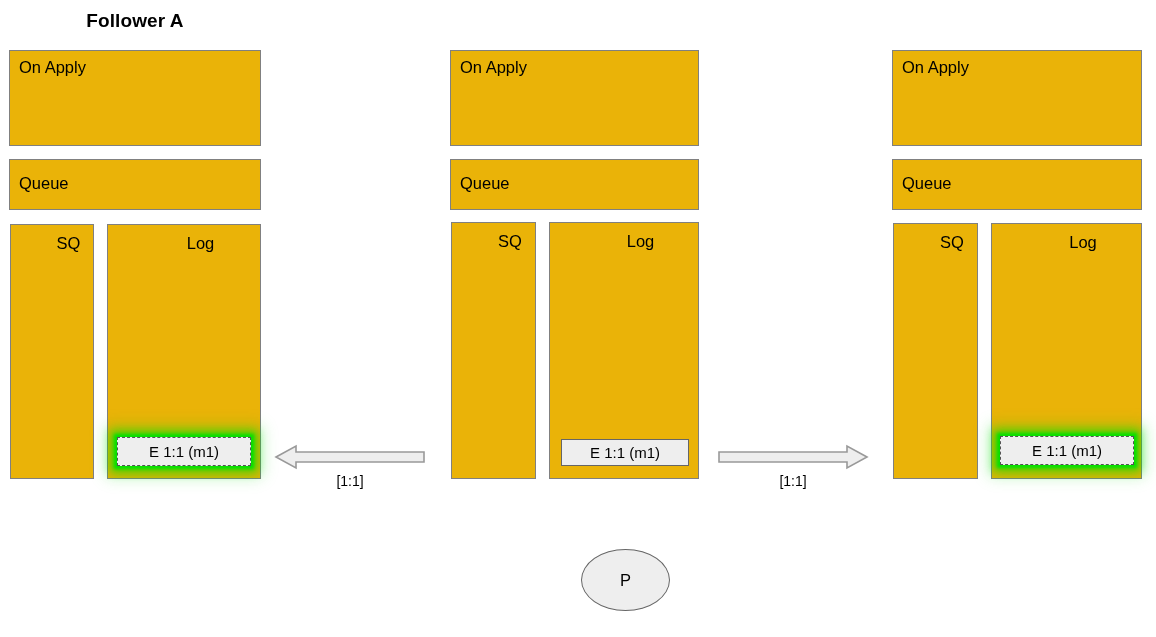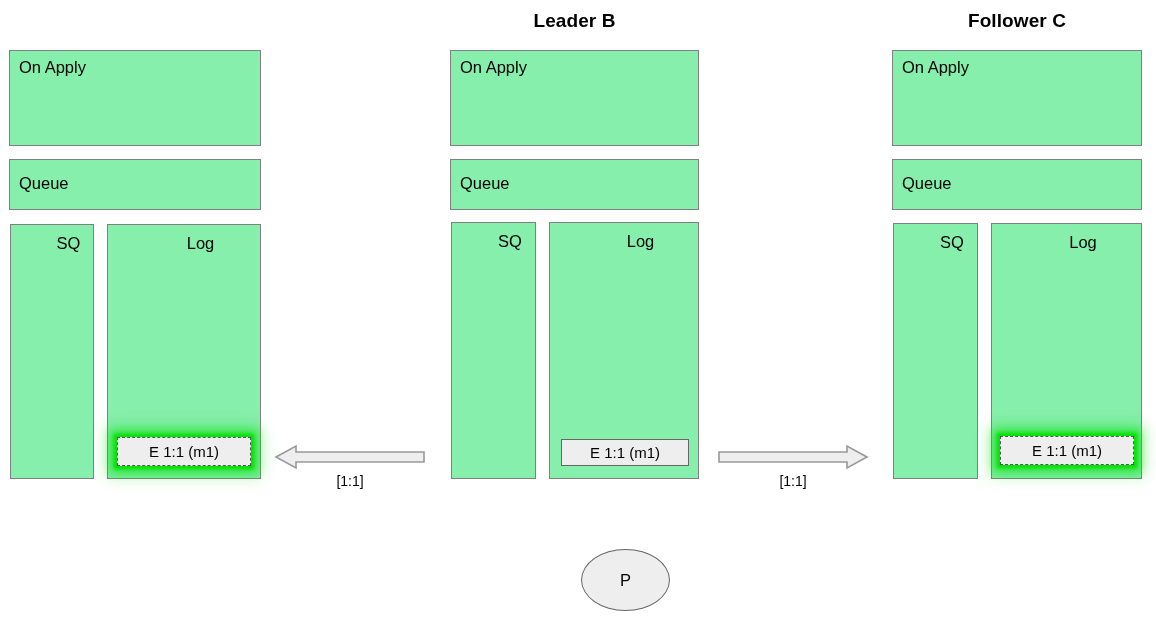--- a/index.html
+++ b/index.html
@@ -24,21 +24,21 @@
     font-size: 19px;
     font-weight: bold;
     color: #000000;
     text-align: center;
     white-space: nowrap;
     letter-spacing: 0.1px;
   }
 
   .box {
     position: absolute;
-    background: #86efac;
+    background: #eab308;
     border: 1.6px solid #808080;
     box-sizing: border-box;
   }
 
   .box-label-tl {
     position: absolute;
     left: 9px;
     top: 7px;
     font-size: 16.5px;
     color: #000000;
@@ -109,20 +109,21 @@
     justify-content: center;
     font-size: 16.5px;
     color: #000000;
   }
 </style>
 </head>
 <body>
 
 <div id="canvas">
 
+  <div class="node-title" style="left:9px; top:10px; width:252px;">Follower A</div>
 
   <div class="box" style="left:9px; top:50px; width:252px; height:96px;">
     <span class="box-label-tl">On Apply</span>
   </div>
 
   <div class="box" style="left:9px; top:159px; width:252px; height:51px;">
     <span class="box-label-tl" style="top:14px;">Queue</span>
   </div>
 
   <div class="box" style="left:10px; top:224px; width:84px; height:255px;">
@@ -134,21 +135,20 @@
     <div class="entry dashed-hl" style="left:9px; top:212px; width:134px; height:29px;">E 1:1 (m1)</div>
   </div>
 
   <div class="arrow-wrap" style="left:275px; top:444px; width:150px; height:26px;">
     <svg width="150" height="26" viewBox="0 0 150 26">
       <polygon points="1,13 21,2 21,8 149,8 149,18 21,18 21,24" fill="#eeeeee" stroke="#999999" stroke-width="1.6" stroke-linejoin="miter"></polygon>
     </svg>
     <span class="arrow-label" style="top:29px;">[1:1]</span>
   </div>
 
-  <div class="node-title" style="left:450px; top:10px; width:249px;">Leader B</div>
 
   <div class="box" style="left:450px; top:50px; width:249px; height:96px;">
     <span class="box-label-tl">On Apply</span>
   </div>
 
   <div class="box" style="left:450px; top:159px; width:249px; height:51px;">
     <span class="box-label-tl" style="top:14px;">Queue</span>
   </div>
 
   <div class="box" style="left:451px; top:222px; width:85px; height:257px;">
@@ -160,21 +160,20 @@
     <div class="entry solid" style="left:11px; top:216px; width:128px; height:27px;">E 1:1 (m1)</div>
   </div>
 
   <div class="arrow-wrap" style="left:718px; top:444px; width:150px; height:26px;">
     <svg width="150" height="26" viewBox="0 0 150 26">
       <polygon points="149,13 129,2 129,8 1,8 1,18 129,18 129,24" fill="#eeeeee" stroke="#999999" stroke-width="1.6" stroke-linejoin="miter"></polygon>
     </svg>
     <span class="arrow-label" style="top:29px;">[1:1]</span>
   </div>
 
-  <div class="node-title" style="left:892px; top:10px; width:250px;">Follower C</div>
 
   <div class="box" style="left:892px; top:50px; width:250px; height:96px;">
     <span class="box-label-tl">On Apply</span>
   </div>
 
   <div class="box" style="left:892px; top:159px; width:250px; height:51px;">
     <span class="box-label-tl" style="top:14px;">Queue</span>
   </div>
 
   <div class="box" style="left:893px; top:223px; width:85px; height:256px;">

